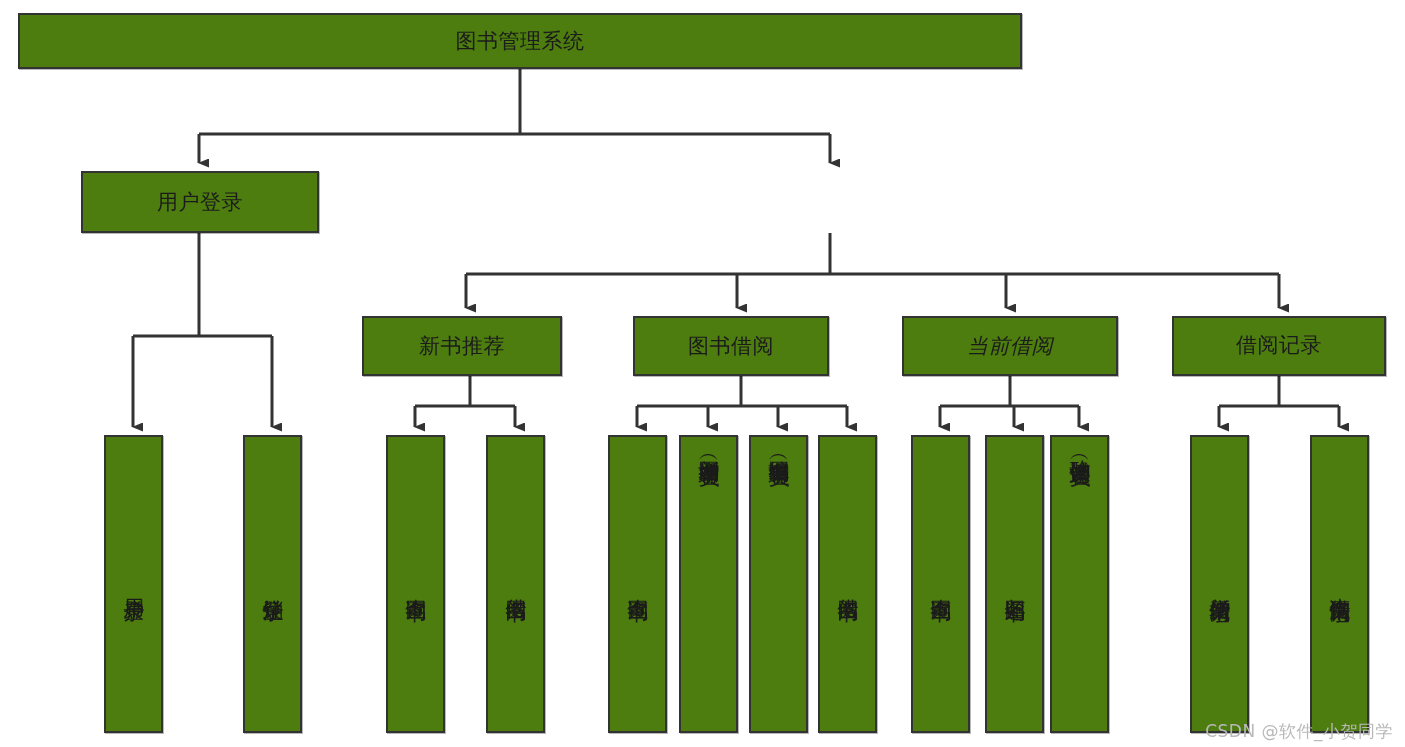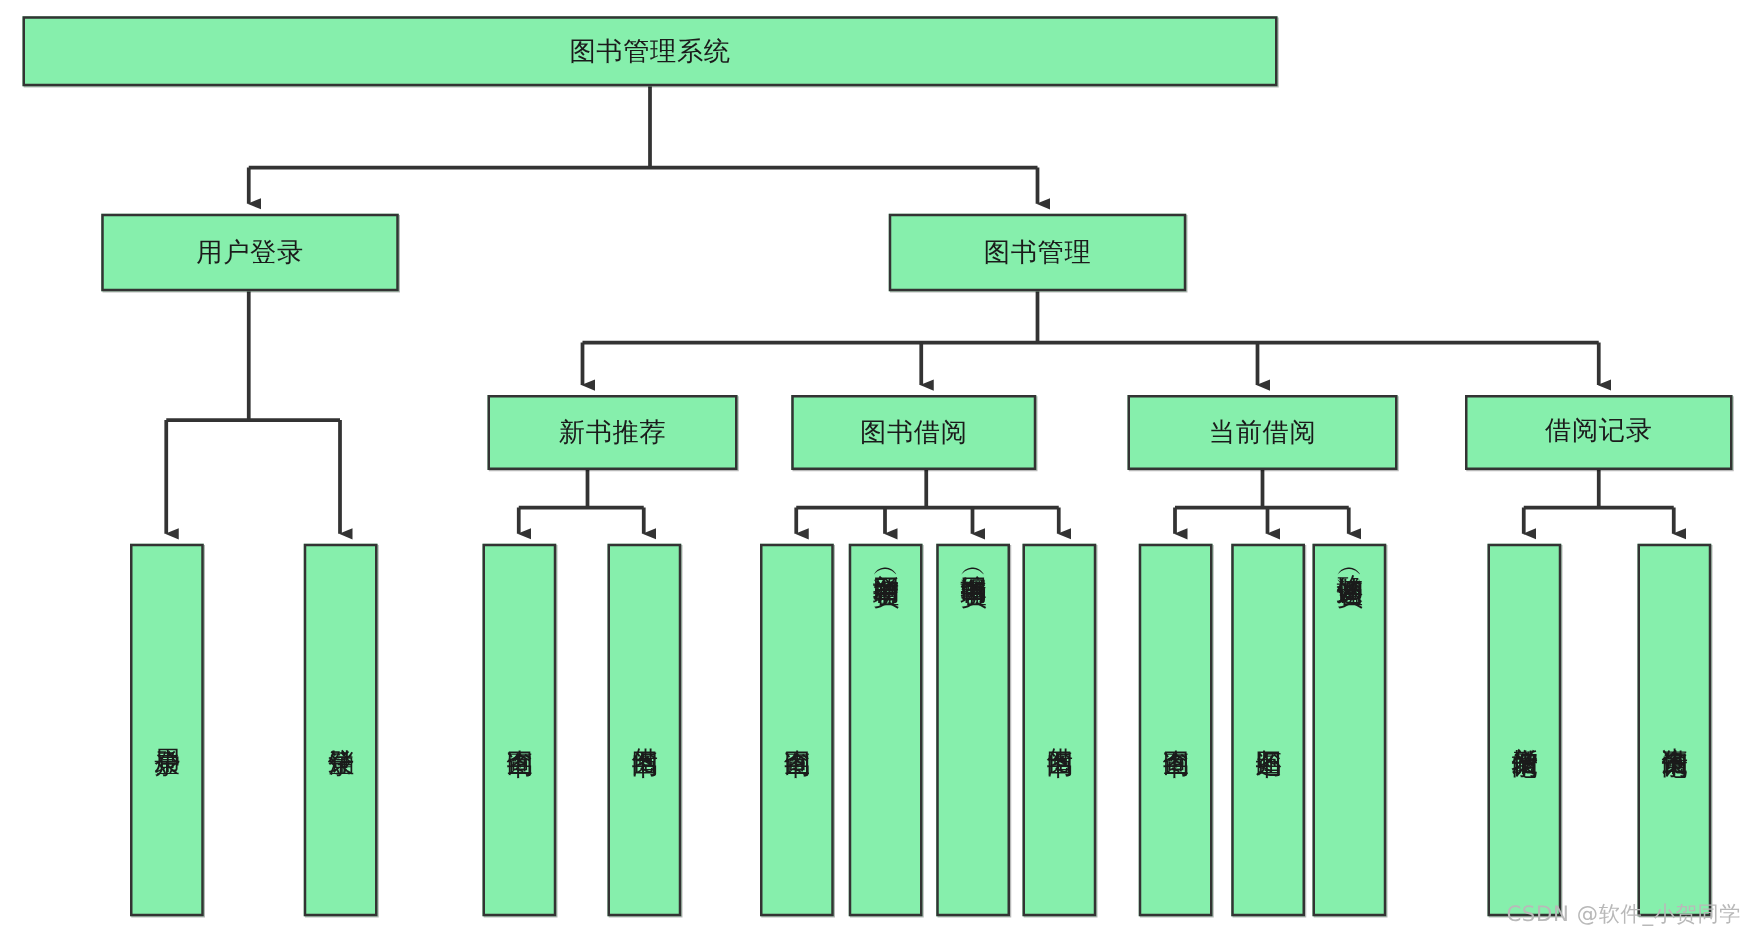--- a/index.html
+++ b/index.html
@@ -17,21 +17,21 @@
   #diagram-root {
     position: absolute;
     left: 0;
     top: 0;
     width: 1405px;
     height: 747px;
   }
   .node-box {
     position: absolute;
     box-sizing: border-box;
-    background: #86efac;
+    background: #4d7c0f;
     border: 2.5px solid #333333;
     box-shadow: 1px 1px 0 rgba(0,0,0,0.28);
     display: flex;
     align-items: center;
     justify-content: center;
   }
   .node-label-h {
     font-size: 21px;
     color: #1b1b1b;
     letter-spacing: 0.5px;
@@ -140,31 +140,28 @@
     </g>
   </svg>
 
   <div class="node-box" style="left:18px; top:13px; width:1004px; height:56px;">
     <span class="node-label-h">图书管理系统</span>
   </div>
 
   <div class="node-box" style="left:81px; top:171px; width:238px; height:62px;">
     <span class="node-label-h">用户登录</span>
   </div>
-  <div class="node-box" style="left:711px; top:171px; width:238px; height:62px;">
-    <span class="node-label-h">图书管理</span>
-  </div>
-
-  <div class="node-box" style="left:362px; top:316px; width:200px; height:60px;margin-left:28px;">
+
+  <div class="node-box" style="left:362px; top:316px; width:200px; height:60px;">
     <span class="node-label-h">新书推荐</span>
   </div>
   <div class="node-box" style="left:633px; top:316px; width:196px; height:60px;">
     <span class="node-label-h">图书借阅</span>
   </div>
-  <div class="node-box" style="left:902px; top:316px; width:216px; height:60px;">
+  <div class="node-box" style="left:902px; top:316px; width:216px; height:60px;font-style:italic;">
     <span class="node-label-h">当前借阅</span>
   </div>
   <div class="node-box" style="left:1172px; top:316px; width:214px; height:60px;font-family:Liberation Mono, monospace;">
     <span class="node-label-h">借阅记录</span>
   </div>
 
   <div class="node-box leaf" style="left:104px; top:435px; width:59px; height:298px;">
     <div class="leaf-inner">
       <span class="node-label-v">用户登录</span>
     </div>

